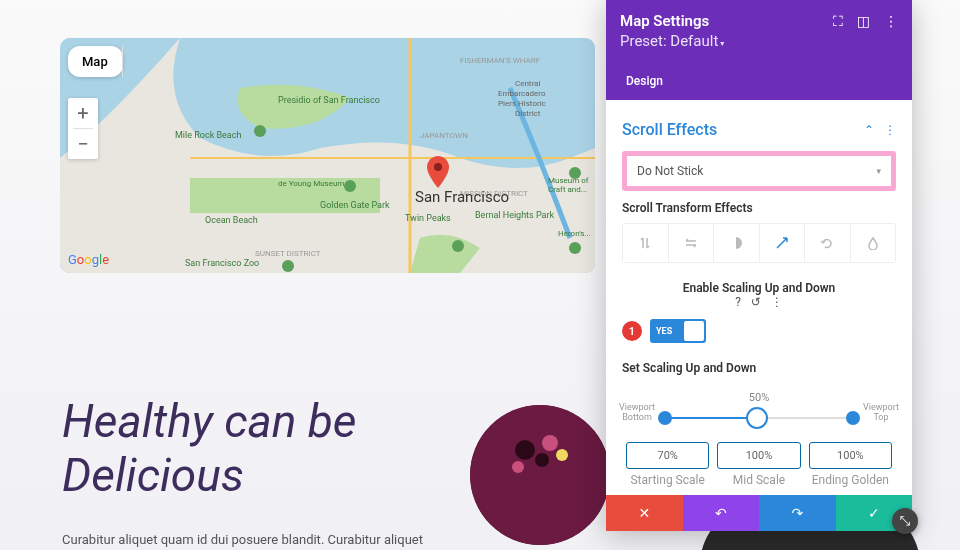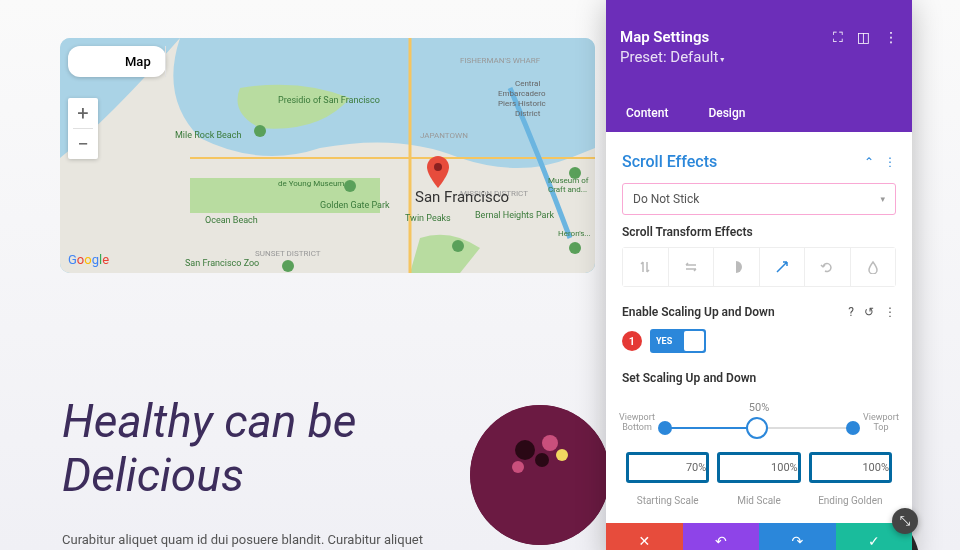--- a/index.html
+++ b/index.html
@@ -3,21 +3,21 @@
 <meta charset="utf-8">
 <style>
 * { margin: 0; padding: 0; box-sizing: border-box; font-family: -apple-system, BlinkMacSystemFont, "Segoe UI", Roboto, sans-serif; }
 body { width: 960px; height: 550px; background: #f5f5f7; position: relative; overflow: hidden; }
 
 .page-bg { position: absolute; inset: 0; background: linear-gradient(180deg, #fafafa 0%, #f0f0f5 100%); }
 
 .map-container { position: absolute; top: 38px; left: 60px; width: 535px; height: 235px; border-radius: 10px; overflow: hidden; background: #b3d9e8; }
 .map-svg { width: 100%; height: 100%; }
 
-.map-controls-type { position: absolute; top: 8px; left: 8px; background: #fff; border-radius: 12px; box-shadow: 0 1px 4px rgba(0,0,0,0.2); display: flex; padding-left: 43px; }
+.map-controls-type { position: absolute; top: 8px; left: 8px; background: #fff; border-radius: 12px; box-shadow: 0 1px 4px rgba(0,0,0,0.2); display: flex; }
 .map-controls-type button { border: none; background: transparent; padding: 8px 14px; font-size: 13px; cursor: pointer; color: #333; }
 .map-controls-type button.active { font-weight: 500; color: #000; }
 .map-controls-type .divider { width: 1px; background: #e0e0e0; }
 
 .zoom-controls { position: absolute; top: 60px; left: 8px; background: #fff; border-radius: 2px; box-shadow: 0 1px 4px rgba(0,0,0,0.2); width: 30px; }
 .zoom-controls button { display: block; width: 30px; height: 30px; border: none; background: transparent; font-size: 20px; cursor: pointer; color: #666; line-height: 30px; }
 .zoom-controls .zdiv { height: 1px; background: #e0e0e0; margin: 0 5px; }
 
 .google-logo { position: absolute; bottom: 6px; left: 8px; font-size: 13px; color: #666; }
 .google-logo span:first-child { color: #4285f4; }
@@ -27,48 +27,48 @@
 
 .hero-text { position: absolute; top: 395px; left: 62px; font-style: italic; }
 .hero-text h1 { font-family: Georgia, "Times New Roman", serif; font-size: 46px; color: #3d2d5c; font-weight: 400; line-height: 1.15; }
 .hero-sub { position: absolute; top: 532px; left: 62px; font-size: 13px; color: #555; }
 
 .food-img { position: absolute; top: 405px; left: 470px; width: 140px; height: 140px; border-radius: 50%; background: radial-gradient(circle at 40% 30%, #8b2a5c 0%, #5a1a3a 70%); overflow: hidden; }
 .food-img2 { position: absolute; top: 505px; left: 700px; width: 220px; height: 100px; background: #2a2a2a; border-radius: 60px 60px 0 0; }
 
 
 .panel { position: absolute; top: 0; right: 48px; width: 306px; background: #fff; box-shadow: 0 4px 30px rgba(0,0,0,0.25); border-radius: 0 0 4px 4px; }
-.panel-header { background: #6c2eb9; color: #fff; padding: 28px 14px; }
+.panel-header { background: #6c2eb9; color: #fff; padding: 12px 14px; }
 .panel-title-row { display: flex; justify-content: space-between; align-items: center; }
 .panel-title { font-size: 15px; font-weight: 600; }
 .panel-header-icons { display: flex; gap: 14px; }
 .panel-header-icons span { cursor: pointer; font-size: 14px; }
 .panel-preset { font-size: 15px; margin-top: 2px; opacity: 0.85; }
 .panel-preset::after { content: " ▾"; font-size: 8px; }
 
 .tabs { display: flex; background: #6c2eb9; }
 .tabs button { flex: none; padding: 12px 20px; border: none; background: transparent; color: #fff; font-size: 12px; cursor: pointer; font-weight: 500; }
 .tabs button.active { background: #8e44e8; }
 
 .panel-body { padding: 0 16px 16px; max-height: 395px; overflow-y: auto; }
 
 .section-header { display: flex; justify-content: space-between; align-items: center; padding: 20px 0 12px; cursor: pointer; }
 .section-header h3 { color: #2b87da; font-size: 16px; font-weight: 500; }
 .section-header-icons { display: flex; gap: 10px; align-items: center; color: #2b87da; font-size: 12px; }
 
 .field-label { font-size: 12px; color: #333; font-weight: 600; margin: 10px 0 8px; }
-.select-box { width: 100%; border: 1px solid #f9a8d4; border-radius: 3px; padding: 8px 10px; font-size: 12px; color: #555; background: #fff; display: flex; justify-content: space-between; align-items: center; cursor: pointer; }
+.select-box { width: 100%; border: 5px solid #f9a8d4; border-radius: 3px; padding: 8px 10px; font-size: 12px; color: #555; background: #fff; display: flex; justify-content: space-between; align-items: center; cursor: pointer; }
 .select-box::after { content: "▾"; font-size: 9px; color: #999; }
 
 .transform-icons { display: flex; border: 1px solid #eee; border-radius: 3px; margin-top: 8px; }
 .transform-icons button { flex: 1; height: 38px; border: none; background: #fff; cursor: pointer; display: flex; align-items: center; justify-content: center; color: #bbb; }
 .transform-icons button.active { color: #2b87da; }
 .transform-icons button + button { border-left: 1px solid #eee; }
 
-.field-row { display: flex; align-items: center; justify-content: space-between; margin-top: 18px; }
+.field-row { display: flex; align-items: center; justify-content: space-between; margin-top: 18px; flex-direction: column; }
 .field-row-icons { display: flex; gap: 10px; color: #555; font-size: 12px; }
 .field-row-icons span { cursor: pointer; }
 
 .toggle-row { display: flex; align-items: center; gap: 8px; margin-top: 10px; }
 .badge-num { width: 20px; height: 20px; border-radius: 50%; background: #e53935; color: #fff; font-size: 11px; display: flex; align-items: center; justify-content: center; font-weight: 600; }
 .toggle { width: 56px; height: 24px; background: #2b87da; border-radius: 3px; position: relative; cursor: pointer; display: flex; align-items: center; }
 .toggle-label { color: #fff; font-size: 9px; font-weight: 700; padding-left: 6px; }
 .toggle-knob { position: absolute; right: 2px; top: 2px; width: 20px; height: 20px; background: #fff; border-radius: 2px; }
 
 .slider-area { margin-top: 16px; position: relative; }
@@ -78,22 +78,22 @@
 .slider-rail-active { position: absolute; left: 40px; width: 95px; height: 2px; background: #2b87da; }
 .slider-handle { position: absolute; width: 14px; height: 14px; background: #2b87da; border-radius: 50%; top: 3px; }
 .slider-handle.big::before { content: ""; position: absolute; inset: -4px; border: 2px solid #2b87da; border-radius: 50%; background: #fff; z-index: -1; }
 .slider-handle.big { z-index: 2; }
 .slider-edge-label { position: absolute; font-size: 9px; color: #999; width: 40px; text-align: center; line-height: 1.1; }
 .slider-edge-label.left { left: -5px; top: -5px; }
 .slider-edge-label.right { right: -5px; top: -5px; }
 
 .scale-values { display: flex; justify-content: space-between; margin-top: 14px; }
 .scale-values > div { flex: 1; text-align: center; }
-.scale-val { border: 3px solid #0369a1; border-radius: 3px; padding: 6px 0; font-size: 11px; color: #666; margin: 0 4px; text-align: right; }
-.scale-label { font-size: 10px; color: #999; margin-top: 12px; line-height: 1.2; }
+.scale-val { border: 1px solid #0369a1; border-radius: 3px; padding: 6px 0; font-size: 11px; color: #666; margin: 0 4px; }
+.scale-label { font-size: 12px; color: #999; margin-top: 4px; line-height: 1.2; }
 
 .panel-footer { display: flex; }
 .panel-footer button { flex: 1; height: 36px; border: none; color: #fff; cursor: pointer; font-size: 14px; display: flex; align-items: center; justify-content: center; }
 .btn-close { background: #e74c3c; }
 .btn-undo { background: #8e44e8; }
 .btn-redo { background: #2b87da; }
 .btn-save { background: #1abc9c; }
 
 .float-btn { position: absolute; right: 42px; top: 508px; width: 26px; height: 26px; background: #444; border-radius: 50%; display: flex; align-items: center; justify-content: center; color: #fff; cursor: pointer; box-shadow: 0 2px 6px rgba(0,0,0,0.3); font-size: 13px; }
 </style>
@@ -176,21 +176,20 @@
       <div class="panel-title">Map Settings</div>
       <div class="panel-header-icons">
         <span>⛶</span>
         <span>◫</span>
         <span>⋮</span>
       </div>
     </div>
     <div class="panel-preset">Preset: Default</div>
   </div>
   <div class="tabs">
-    <button>Content</button>
     <button>Design</button>
   </div>
   <div class="panel-body">
     <div class="section-header">
       <h3>Scroll Effects</h3>
       <div class="section-header-icons">
         <span>⌃</span>
         <span>⋮</span>
       </div>
     </div>

